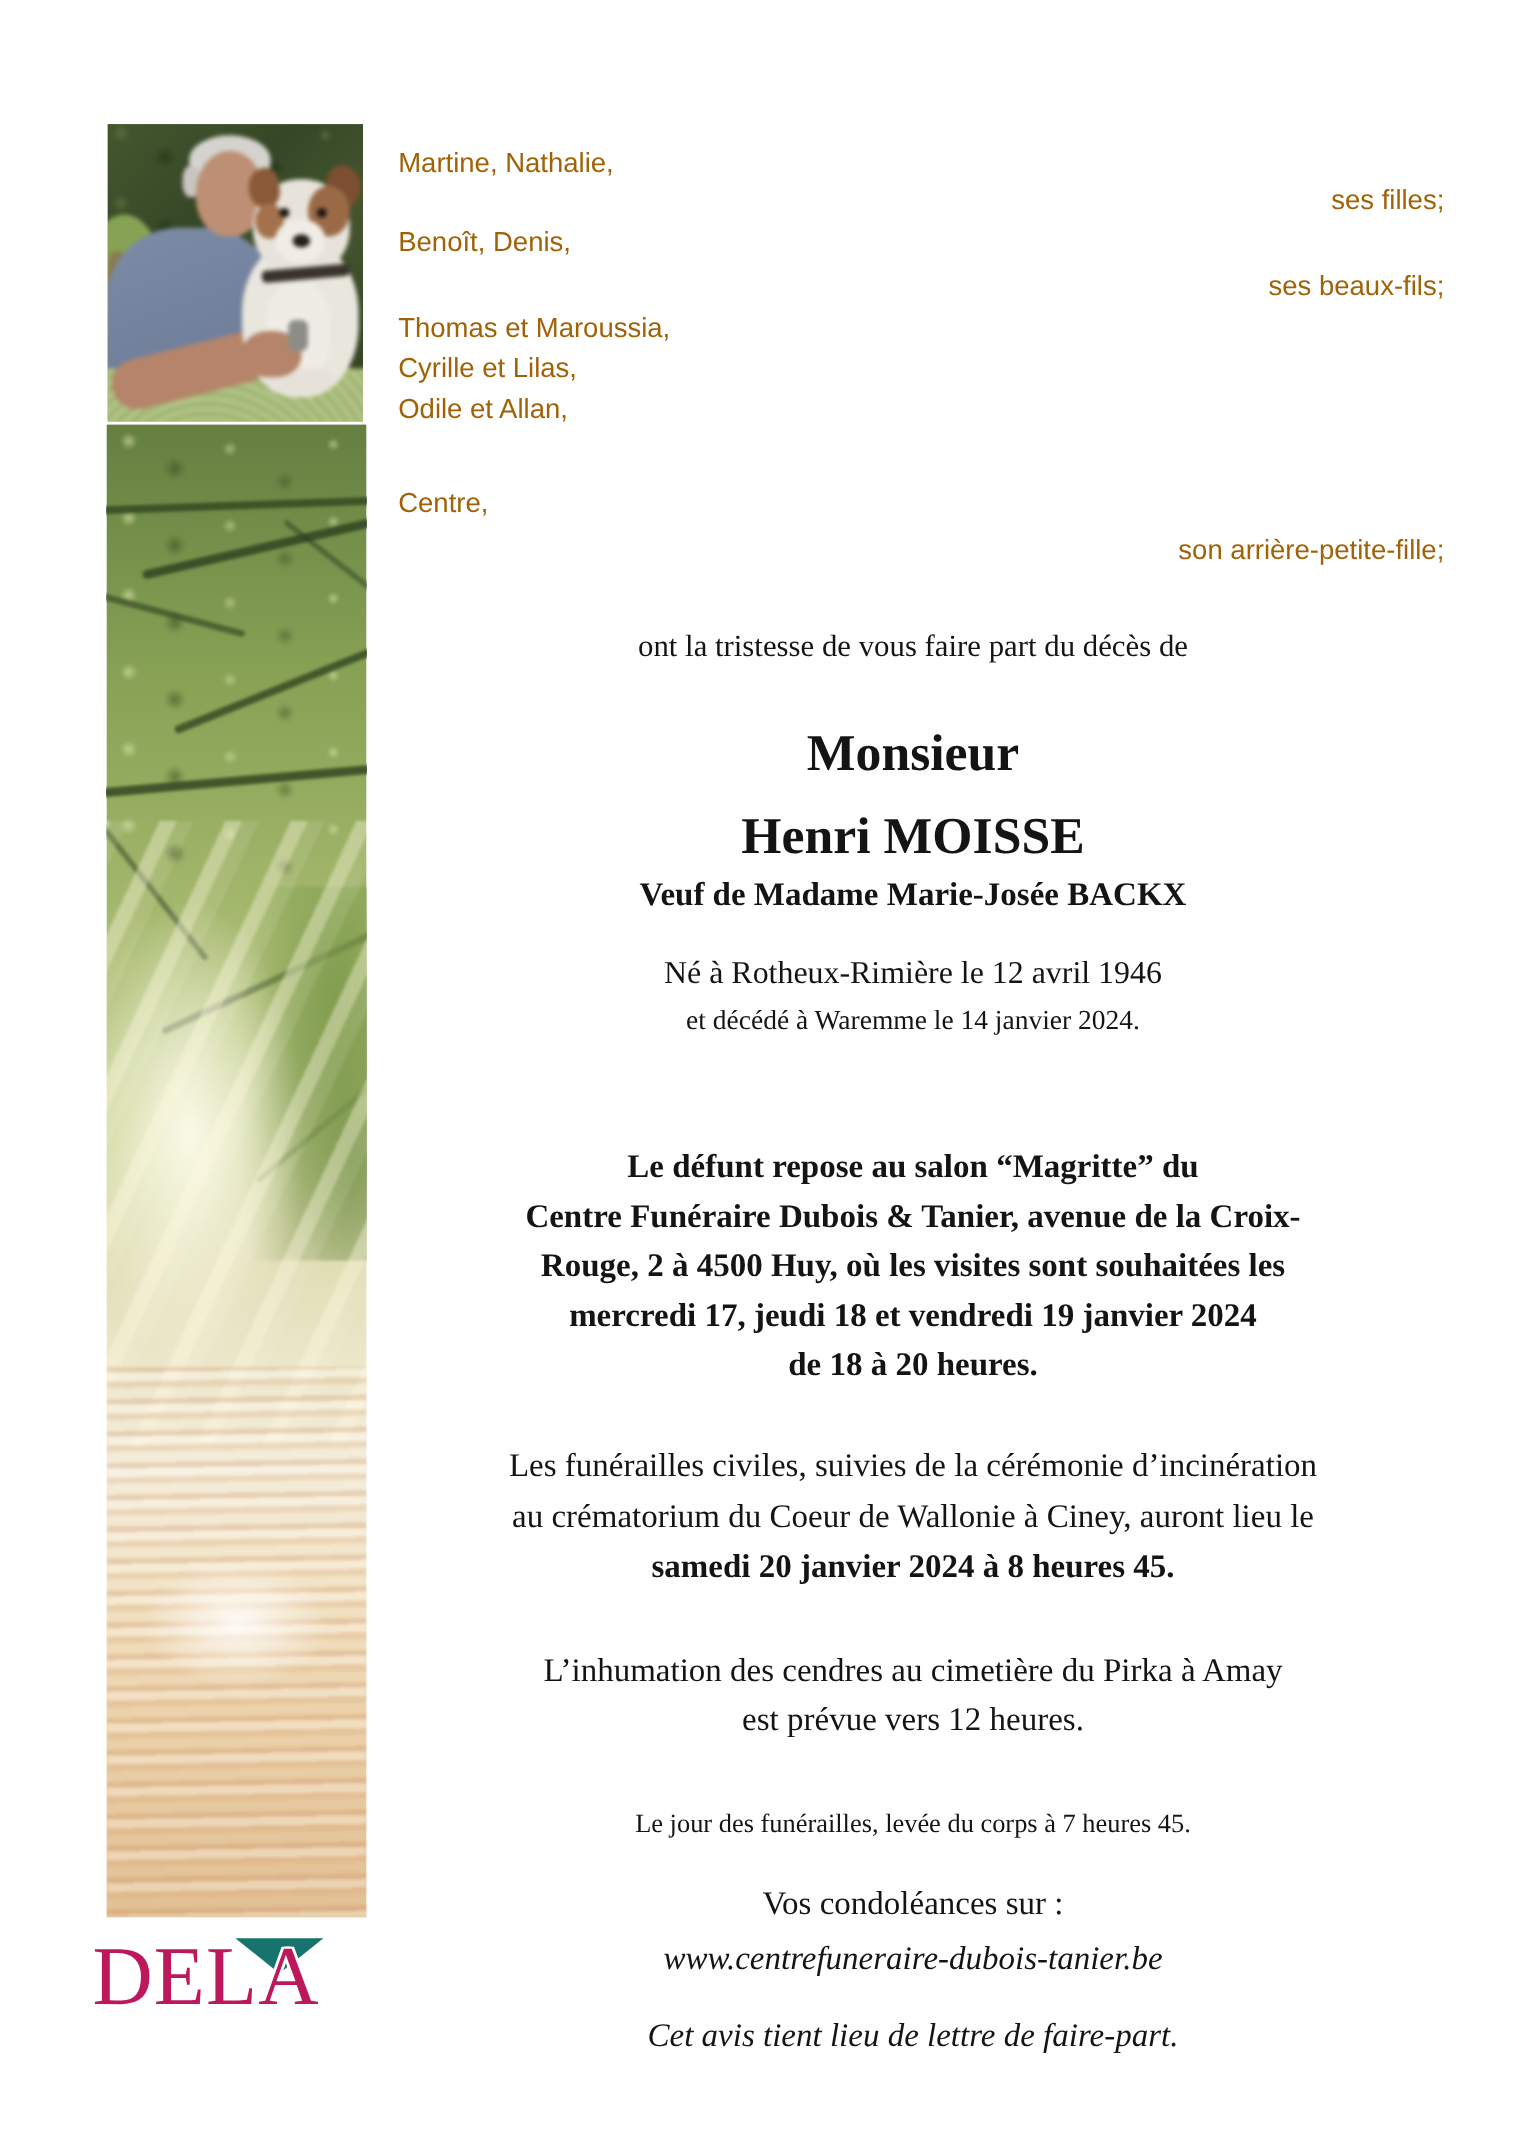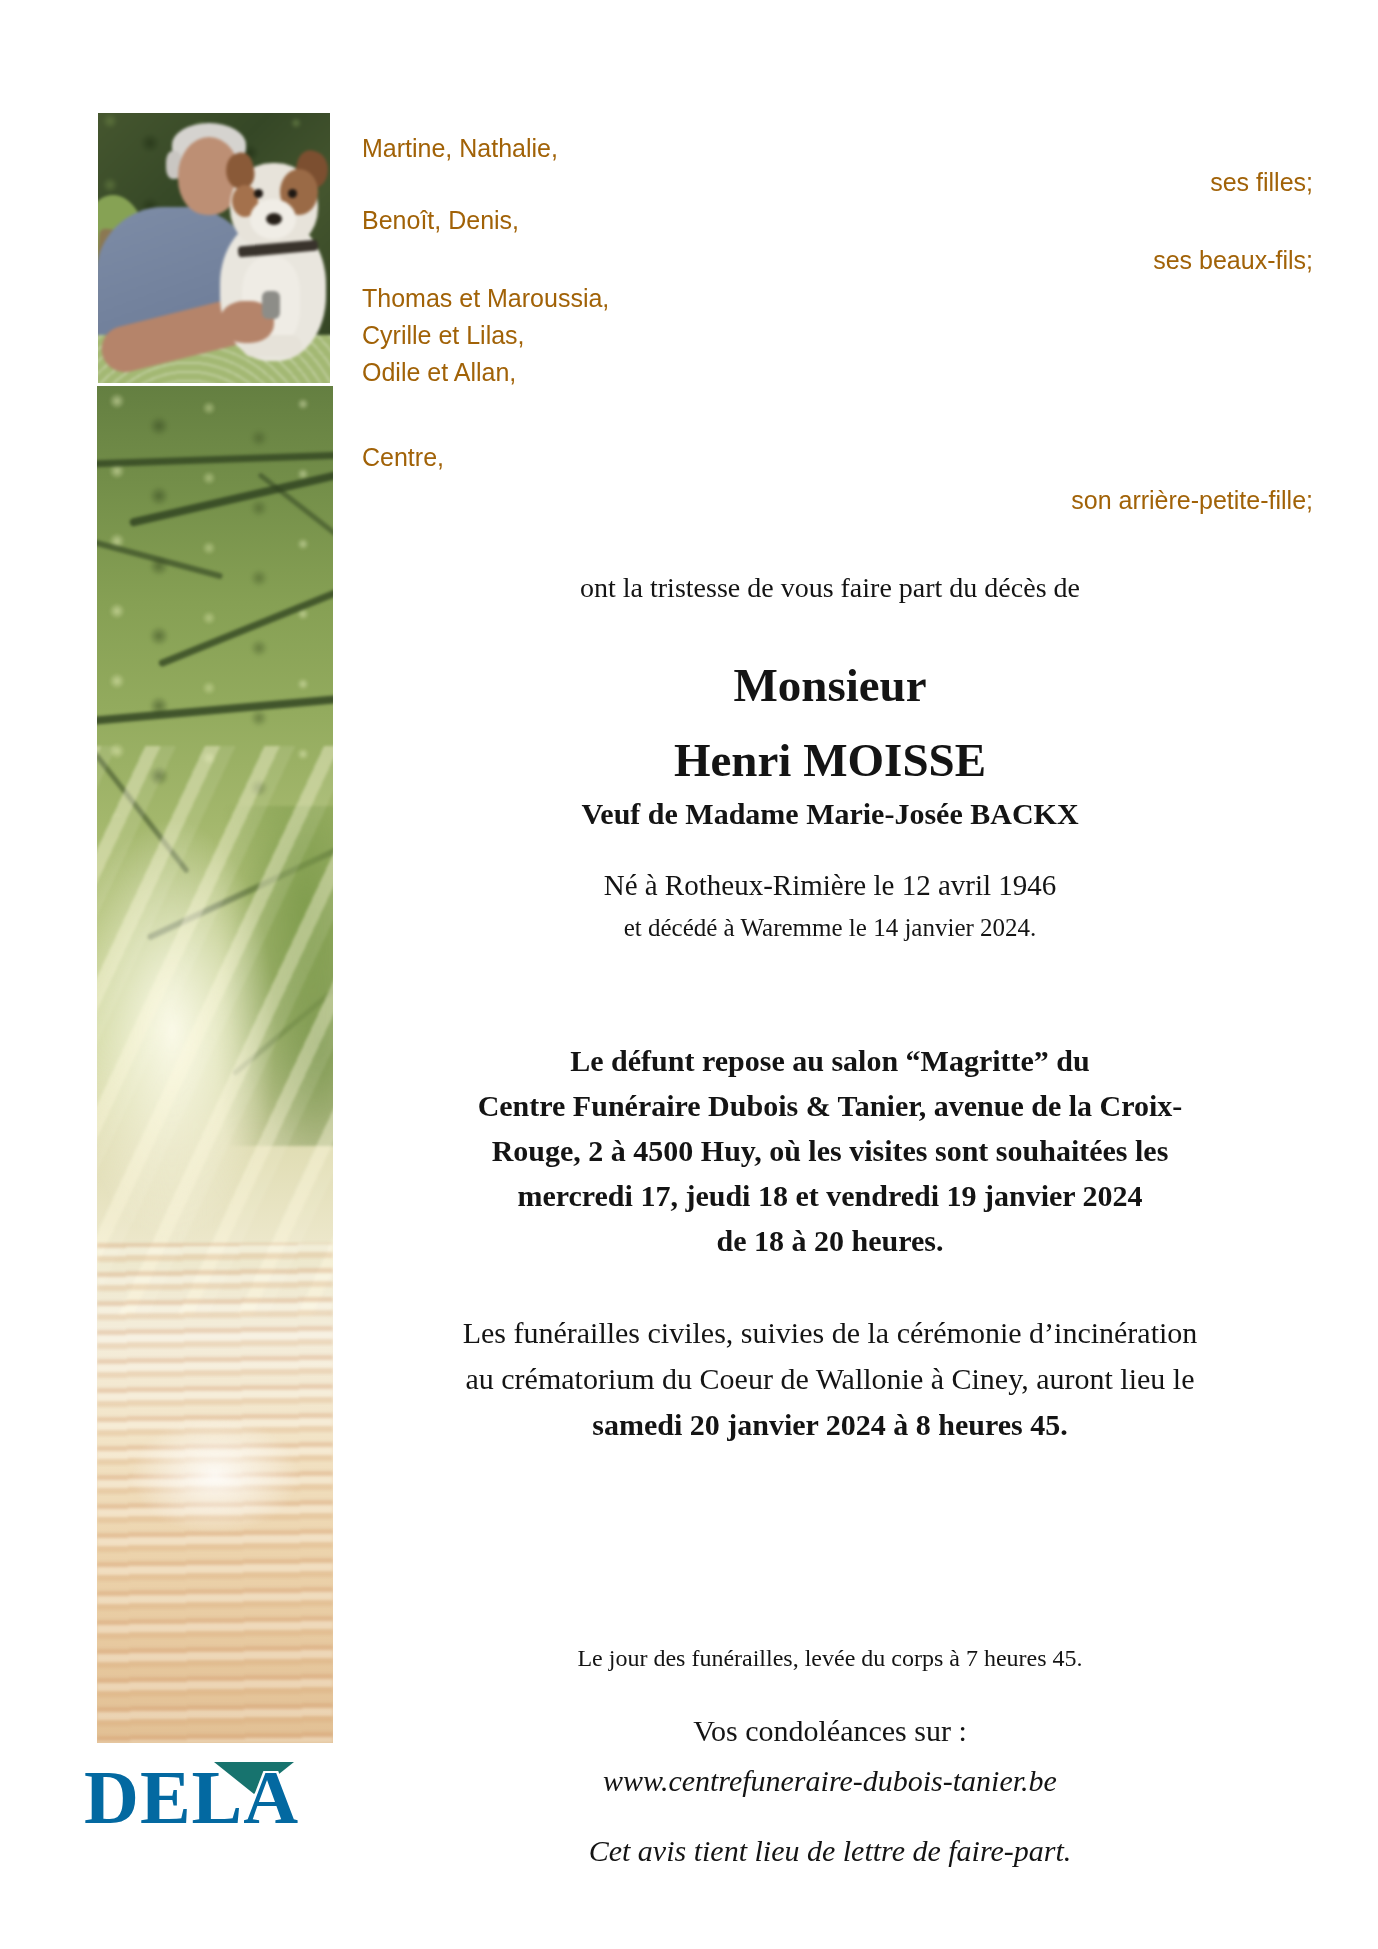--- a/index.html
+++ b/index.html
@@ -76,21 +76,21 @@
   .f-streaks{bottom:0;left:0;right:0;height:500px;background:
       repeating-linear-gradient(179deg, rgba(203,138,92,.28) 0 5px, rgba(255,252,245,.3) 5px 13px,
       rgba(212,158,108,.26) 13px 19px, rgba(255,255,255,0) 19px 29px);}
   .f-white{bottom:210px;left:15%;width:70%;height:115px;background:radial-gradient(ellipse, rgba(255,255,255,.85), transparent 72%);}
 
   
   .dela{position:absolute;left:84px;top:1758px;width:260px;height:80px;}
   .dela-tri{position:absolute;left:130px;top:4px;width:0;height:0;
       border-left:40px solid transparent;border-right:40px solid transparent;border-top:32px solid #17736E;z-index:1;}
   .dela-text{position:absolute;left:0;top:0;z-index:2;font-family:"Liberation Serif","DejaVu Serif",serif;
-      font-weight:bold;font-size:76px;line-height:78px;color:#0369a1;letter-spacing:1px;
+      font-weight:normal;font-size:76px;line-height:78px;color:#be185d;letter-spacing:1px;
       text-shadow:2px 0 0 #fff,-2px 0 0 #fff,0 2px 0 #fff,0 -2px 0 #fff,2px 2px 0 #fff,-2px -2px 0 #fff,2px -2px 0 #fff,-2px 2px 0 #fff;}
 
   
   .names{position:absolute;left:362px;top:0;width:951px;height:540px;}
   .nline{position:absolute;left:0;width:100%;line-height:37px;font-size:25px;color:#a16207;
       font-family:"Liberation Sans","DejaVu Sans",sans-serif;}
   .nline.rel{text-align:right;}
 
   
   .cblock{position:absolute;left:339px;width:982px;text-align:center;color:#141414;}
@@ -197,19 +197,23 @@
     <div>mercredi 17, jeudi 18 et vendredi 19 janvier 2024</div>
     <div>de 18 à 20 heures.</div>
   </div>
 
   <div class="cblock funeral">
     <div>Les funérailles civiles, suivies de la cérémonie d’incinération</div>
     <div>au crématorium du Coeur de Wallonie à Ciney, auront lieu le</div>
     <div class="bold">samedi 20 janvier 2024 à 8 heures 45.</div>
   </div>
 
+  <div class="cblock inhumation">
+    <div>L’inhumation des cendres au cimetière du Pirka à Amay</div>
+    <div>est prévue vers 12 heures.</div>
+  </div>
 
   <div class="cblock levee">Le jour des funérailles, levée du corps à 7 heures 45.</div>
   <div class="cblock condolences">Vos condoléances sur :</div>
   <div class="cblock website">www.centrefuneraire-dubois-tanier.be</div>
   <div class="cblock closing">Cet avis tient lieu de lettre de faire-part.</div>
 
 </div>
 
 </body></html>

